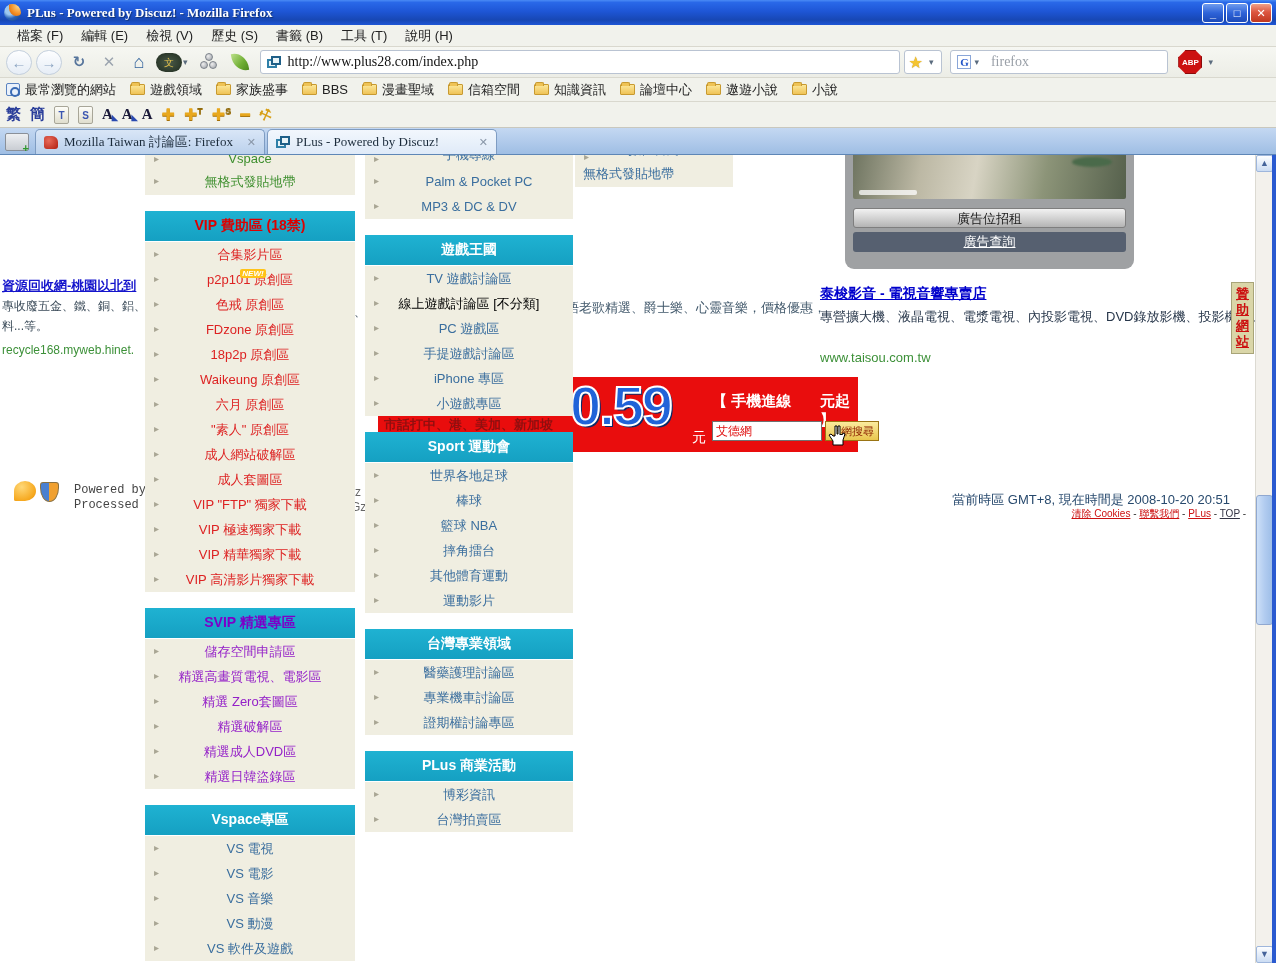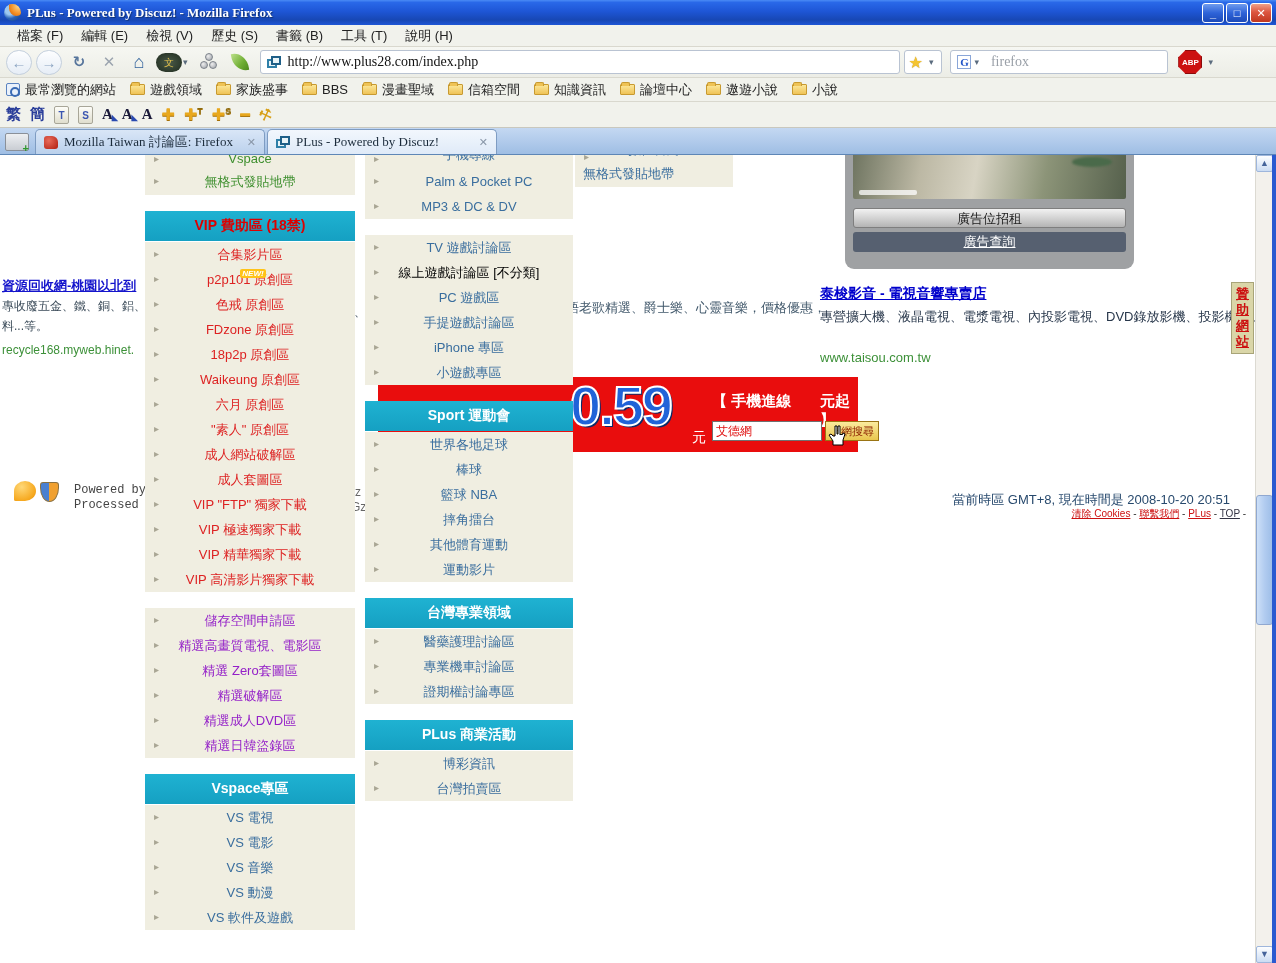--- a/index.html
+++ b/index.html
@@ -452,20 +452,21 @@
         <div class="brow">
           <span class="arr">▸</span>
           <span style="color: rgb(221, 34, 34);">VIP 精華獨家下載</span>
         </div>
         <div class="brow">
           <span class="arr">▸</span>
           <span style="color: rgb(221, 34, 34);">VIP 高清影片獨家下載</span>
         </div>
       </div>
       <div class="bsection">
+        <div class="bhead" style="color: rgb(124, 0, 200);">SVIP 精選專區</div>
         <div class="brow">
           <span class="arr">▸</span>
           <span style="color: rgb(148, 32, 200);">儲存空間申請區</span>
         </div>
         <div class="brow">
           <span class="arr">▸</span>
           <span style="color: rgb(148, 32, 200);">精選高畫質電視、電影區</span>
         </div>
         <div class="brow">
           <span class="arr">▸</span>
@@ -515,20 +516,21 @@
       </div>
       <div class="brow" style="height: 25px;">
         <span class="arr">▸</span>
         <span style="color: rgb(58, 110, 158); margin-left: 20px;">Palm &amp; Pocket PC</span>
       </div>
       <div class="brow" style="height: 25px;">
         <span class="arr">▸</span>
         <span style="color: rgb(58, 110, 158);">MP3 &amp; DC &amp; DV</span>
       </div>
       <div class="bsection">
+        <div class="bhead" style="color: rgb(255, 255, 255);">遊戲王國</div>
         <div class="brow">
           <span class="arr">▸</span>
           <span style="color: rgb(58, 110, 158);">TV 遊戲討論區</span>
         </div>
         <div class="brow">
           <span class="arr">▸</span>
           <span style="color: #000000;">線上遊戲討論區 [不分類]</span>
         </div>
         <div class="brow">
           <span class="arr">▸</span>

